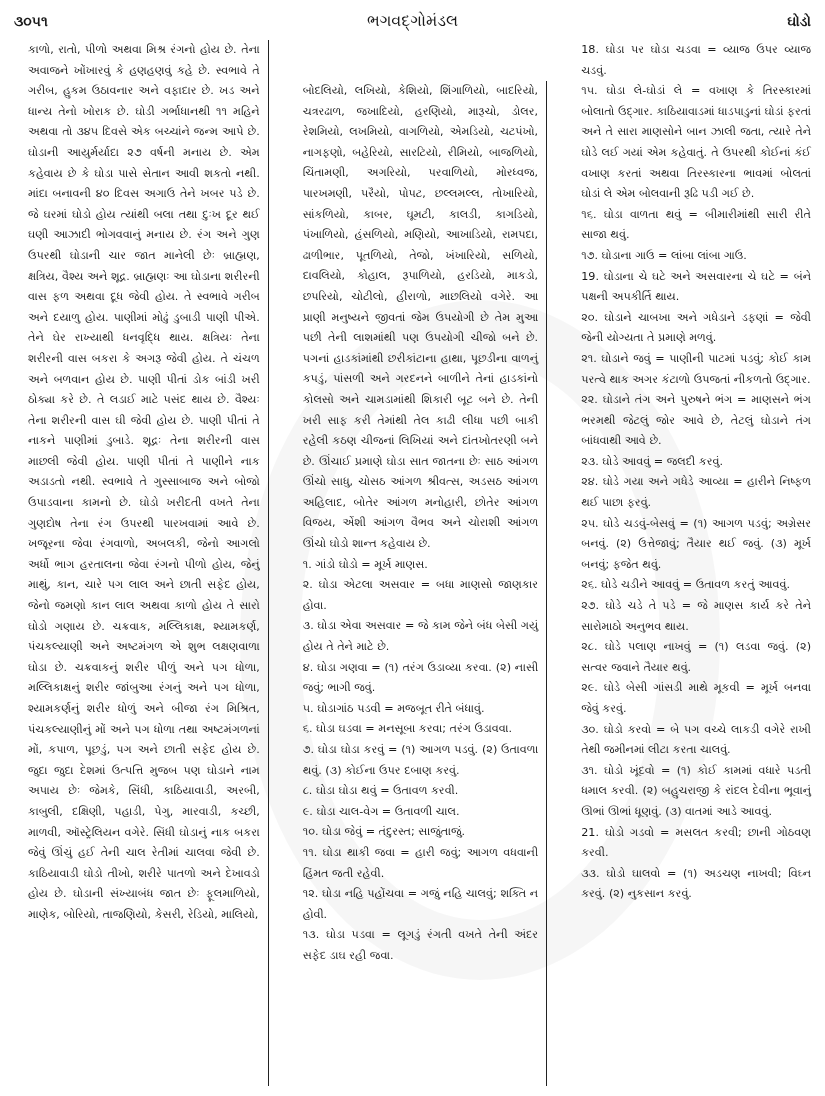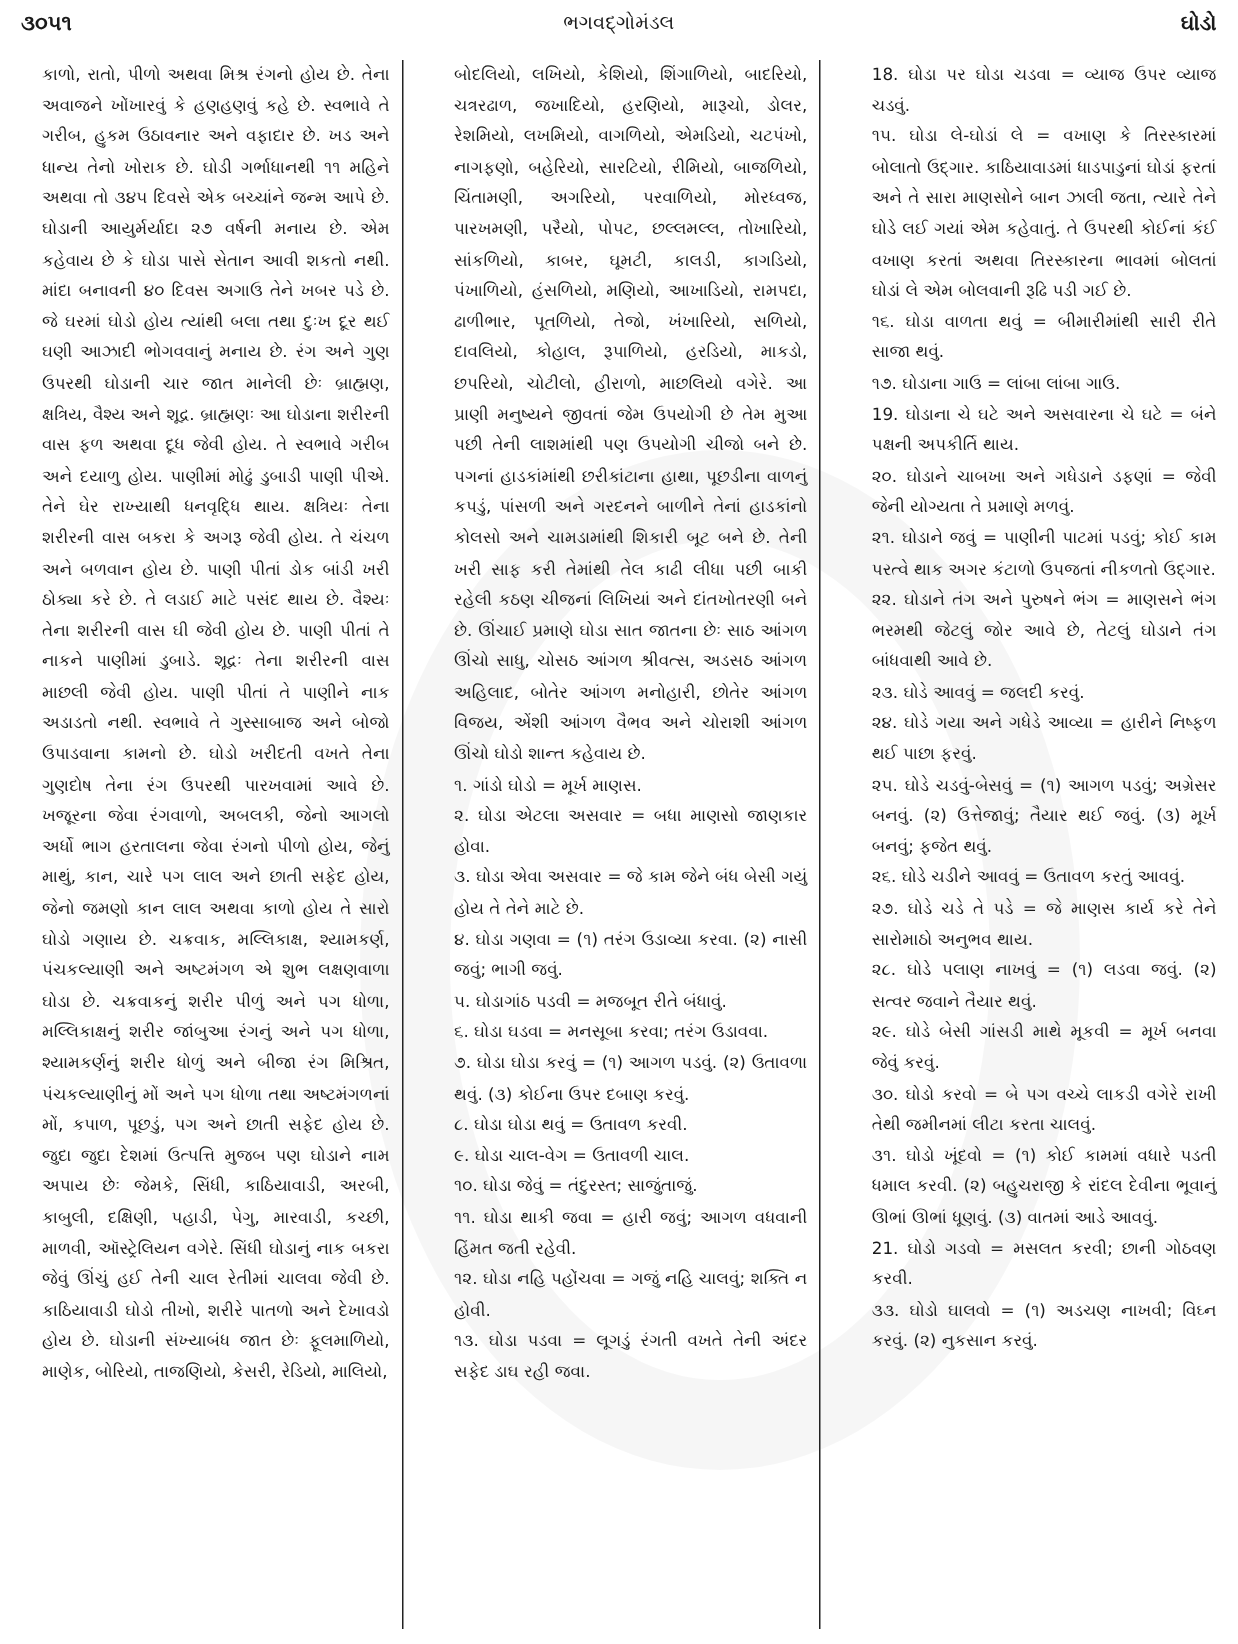--- a/index.html
+++ b/index.html
@@ -2,32 +2,32 @@
 <html><head>
 <meta charset="utf-8">
 <style>
   html, body { margin: 0; padding: 0; }
   body {
     width: 825px; height: 1096px; background: #ffffff; color: #1a1a1a;
     font-family: "DejaVu Sans", sans-serif; position: relative; overflow: hidden;
   }
   .header {
     position: absolute; top: 8px; left: 14px; right: 14px; height: 22px;
-    display: flex; justify-content: space-between; align-items: flex-start;
+    display: flex; justify-content: space-between; align-items: flex-end;
     font-weight: bold; font-size: 14px;
   }
-  .header .center { position: absolute; left: 50%; transform: translateX(-50%); font-weight: normal; font-size: 13px; }
+  .header .center { position: absolute; left: 50%; transform: translateX(-50%); font-weight: normal; font-size: 16px; }
   .watermark {
     position: absolute; left: 240px; top: 300px; width: 360px; height: 560px;
     border-radius: 50%; border: 60px solid rgba(0,0,0,0.035); pointer-events: none;
   }
   .cols { position: absolute; top: 40px; left: 28px; right: 8px; bottom: 10px; display: flex; gap: 24px; }
   .col { font-size: 11.2px; line-height: 20.6px; text-align: justify; padding: 0 6px; }
   .col1 { width: 248px; border-right: 1px solid #222; padding-left: 0; padding-right: 8px; }
-  .col2 { width: 252px; border-right: 1px solid #222; padding-left: 10px; padding-right: 8px; }
+  .col2 { width: 252px; border-right: 1px solid #222; padding-left: 10px; padding-right: 8px; margin-top: 41px; }
   .col3 { width: 246px; padding-left: 10px; }
   .para { margin: 0; }
   .entry { margin: 0; }
 </style>
 </head>
 <body>
 
 <div class="watermark"></div>
 
 <div class="header">

